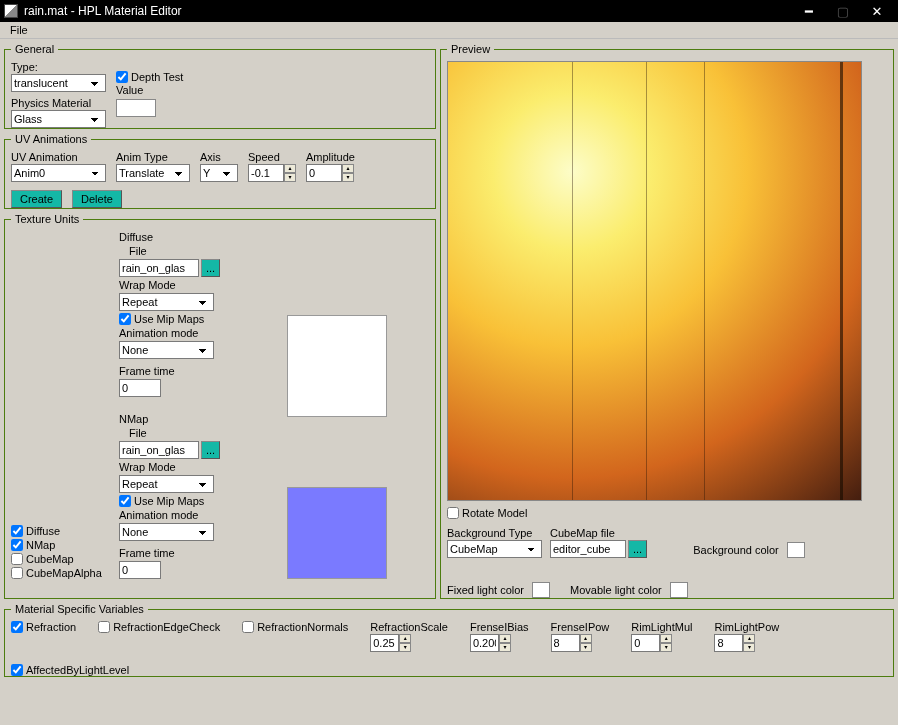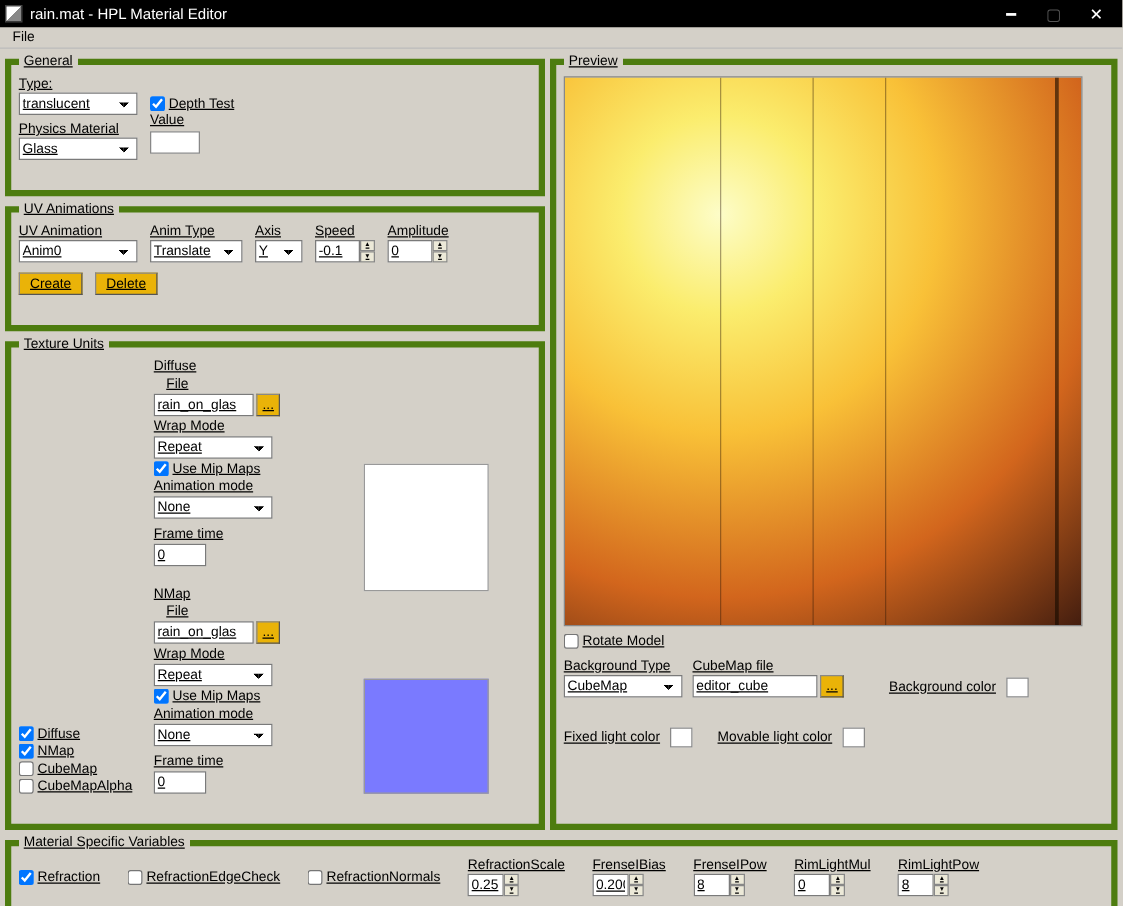--- a/index.html
+++ b/index.html
@@ -38,27 +38,26 @@
   }
   .menubar span { padding: 2px 6px; }
   .main {
     display:flex;
     padding: 4px;
     gap: 4px;
   }
   .left-col { width: 432px; display:flex; flex-direction:column; gap:4px;}
   .right-col { flex:1; display:flex; flex-direction:column; gap:4px;}
   fieldset {
-    border: 5px solid #4d7c0f;
-    padding: 6px 6px 24px 6px;
+    border: 1px solid #4d7c0f;
+    padding: 6px 6px 0 6px;
     background:#d4d0c8;
-    text-decoration:underline;
   }
   legend { padding: 0 4px; font-size:11px; }
-  .row { display:flex; gap:10px; align-items:center; flex-wrap:wrap;}
+  .row { display:flex; gap:10px; align-items:flex-start; flex-wrap:wrap;}
   .field { display:flex; flex-direction:column; gap:1px;}
   .label { font-size:11px; }
   select, input[type=text] {
     font-family: inherit;
     font-size: 11px;
     background:#fff;
     border:1px solid #7a7a7a;
     height: 18px;
     padding: 0 2px;
   }
@@ -70,21 +69,21 @@
     background-size: 4px 4px,4px 4px;
     background-repeat:no-repeat;
     padding-right:18px;
     border:1px solid #7a7a7a;
     background-color:#ece9d8;
   }
   .dropdown-lg { width: 95px; background-color:#fff;}
   .check-row { display:flex; align-items:center; gap:3px; }
   input[type=checkbox]{ width:12px;height:12px; }
   .btn {
-    background:#eab308;
+    background:#14b8a6;
     border:1px solid #888;
     border-right-color:#555;border-bottom-color:#555;
     padding: 2px 8px;
     font-size:11px;
     font-family:inherit;
     cursor:pointer;
   }
   .browse-btn { padding:0 4px; height:18px; line-height:14px;}
   .small-input { width:42px; }
   .spinner { display:flex; }
@@ -279,25 +278,25 @@
           </div>
         </div>
         <div class="preview-row" style="margin-top:8px">
           <div class="field">
             <span class="label">Background Type</span>
             <select class="dropdown-lg white-select"><option>CubeMap</option></select>
           </div>
           <div class="field">
             <span class="label">CubeMap file</span>
             <div style="display:flex;gap:2px">
-              <input type="text" style="width: 100px;" value="editor_cube">
+              <input type="text" style="width: 76px;" value="editor_cube">
               <button class="btn browse-btn">...</button>
             </div>
           </div>
-          <div class="preview-row" style="align-self:flex-end;margin-left:28px">
+          <div class="preview-row" style="align-self:flex-end;margin-left:38px">
             <span class="label">Background color</span>
             <div class="color-swatch"></div>
           </div>
         </div>
         <div class="preview-row" style="margin-top:24px">
           <span class="label">Fixed light color</span>
           <div class="color-swatch"></div>
           <span class="label" style="margin-left:12px">Movable light color</span>
           <div class="color-swatch"></div>
         </div>

